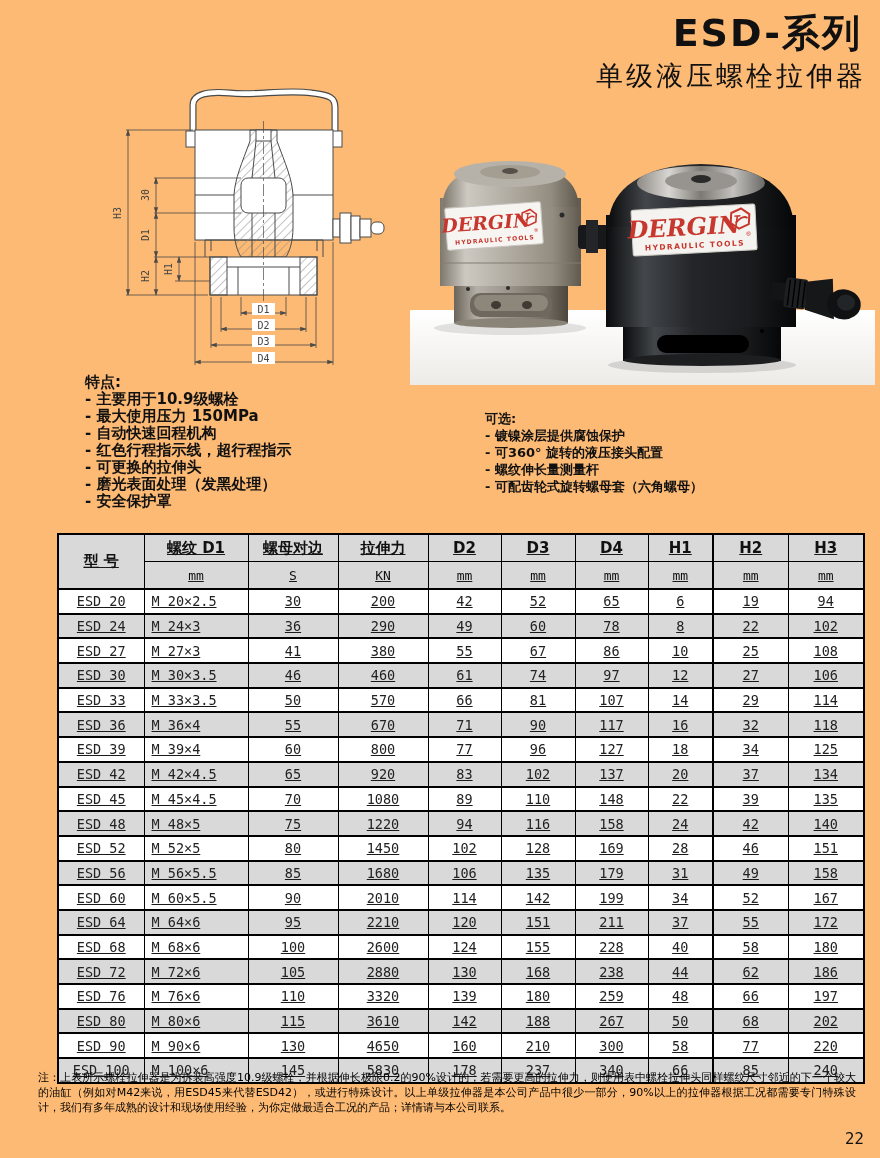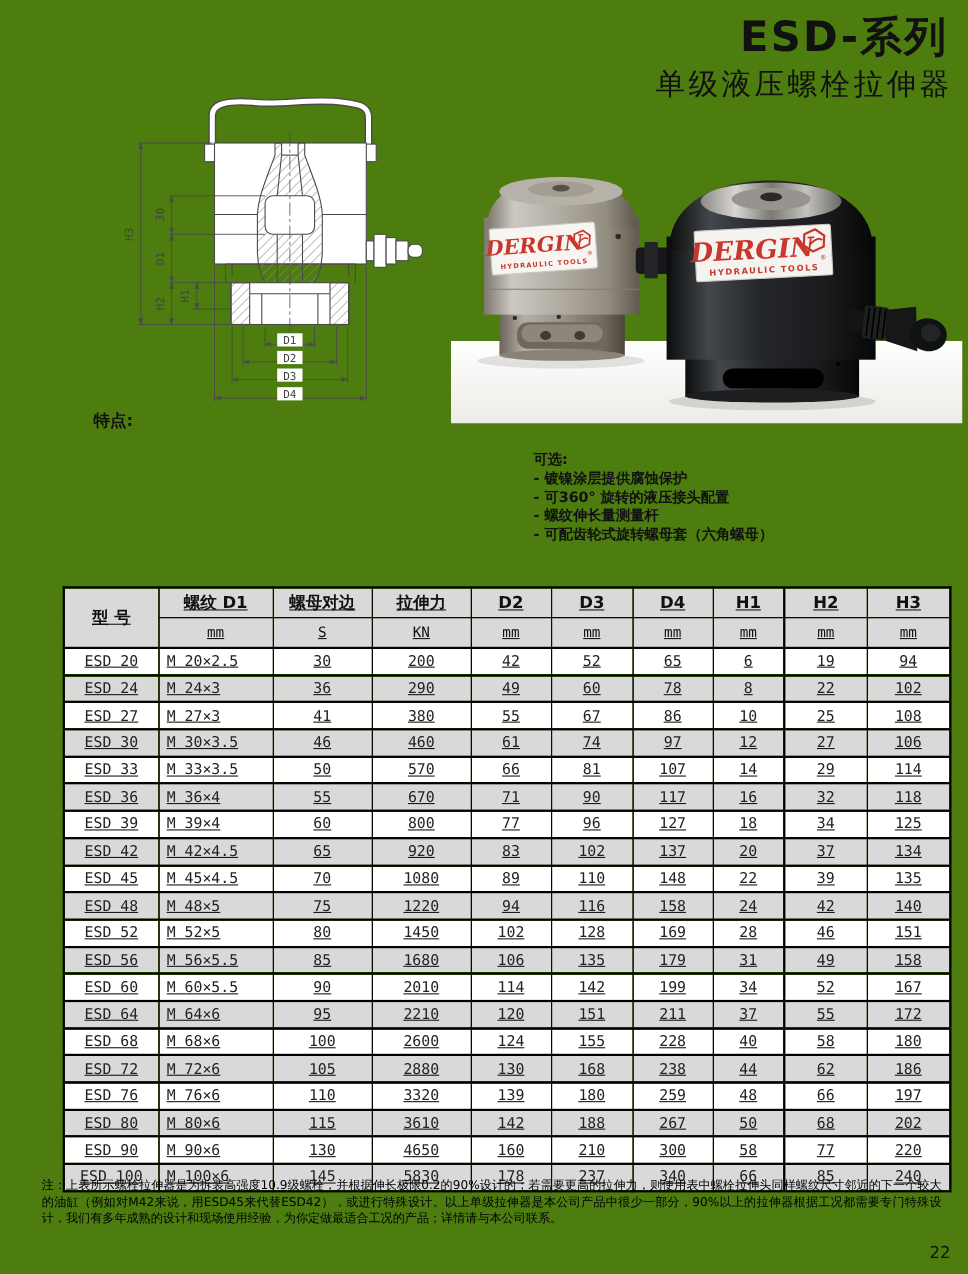--- a/index.html
+++ b/index.html
@@ -1,16 +1,16 @@
 <!DOCTYPE html>
 <html><head>
 <meta charset="utf-8">
 <style>
   html,body{margin:0;padding:0;background:#fff;}
-  .page{position:relative;width:880px;height:1158px;background:#4d7c0f;overflow:hidden;
+  .page{position:relative;width:880px;height:1158px;background:#fdba74;overflow:hidden;
         font-family:"DejaVu Sans",sans-serif;color:#1a1a1a;}
   .title{position:absolute;top:8px;right:18px;font-size:38px;font-weight:bold;letter-spacing:2px;color:#111;}
   .subtitle{position:absolute;top:58px;right:14px;font-size:27px;font-weight:normal;letter-spacing:3px;color:#111;}
   .drawing{position:absolute;left:80px;top:85px;width:330px;height:290px;}
   .photo{position:absolute;left:410px;top:95px;width:465px;height:290px;}
   .features{position:absolute;left:85px;top:374px;font-size:15px;font-weight:bold;line-height:17px;color:#111;}
   .options{position:absolute;left:485px;top:410px;font-size:13px;font-weight:bold;line-height:17px;color:#111;}
   .features ul,.options ul{margin:0;padding:0;list-style:none;}
   .list-title{margin:0 0 0 0;}
   .spec-table{position:absolute;left:57px;top:533px;width:806px;border-collapse:collapse;table-layout:fixed;
@@ -215,20 +215,29 @@
         <path d="M378,186 v26 M383,185 v28 M388,185 v28 M393,186 v26" stroke="#000" stroke-width="1.4"></path>
         <path d="M394,186 L420,180 L426,220 L396,214 Z" fill="#161718"></path>
         <ellipse cx="434" cy="204" rx="17" ry="15" fill="#101112"></ellipse>
         <ellipse cx="436" cy="202" rx="9" ry="8" fill="#222527"></ellipse>
       </g>
     </g>
   </svg>
 
   <div class="features">
     <div class="list-title">特点:</div>
+    <ul>
+        <li>- 主要用于10.9级螺栓</li>
+        <li>- 最大使用压力  150MPa</li>
+        <li>- 自动快速回程机构</li>
+        <li>- 红色行程指示线，超行程指示</li>
+        <li>- 可更换的拉伸头</li>
+        <li>- 磨光表面处理（发黑处理）</li>
+        <li>- 安全保护罩</li>
+      </ul>
   </div>
 
   <div class="options">
     <div class="list-title">可选:</div>
     <ul>
         <li>- 镀镍涂层提供腐蚀保护</li>
         <li>- 可360° 旋转的液压接头配置</li>
         <li>- 螺纹伸长量测量杆</li>
         <li>- 可配齿轮式旋转螺母套（六角螺母）</li>
       </ul>

